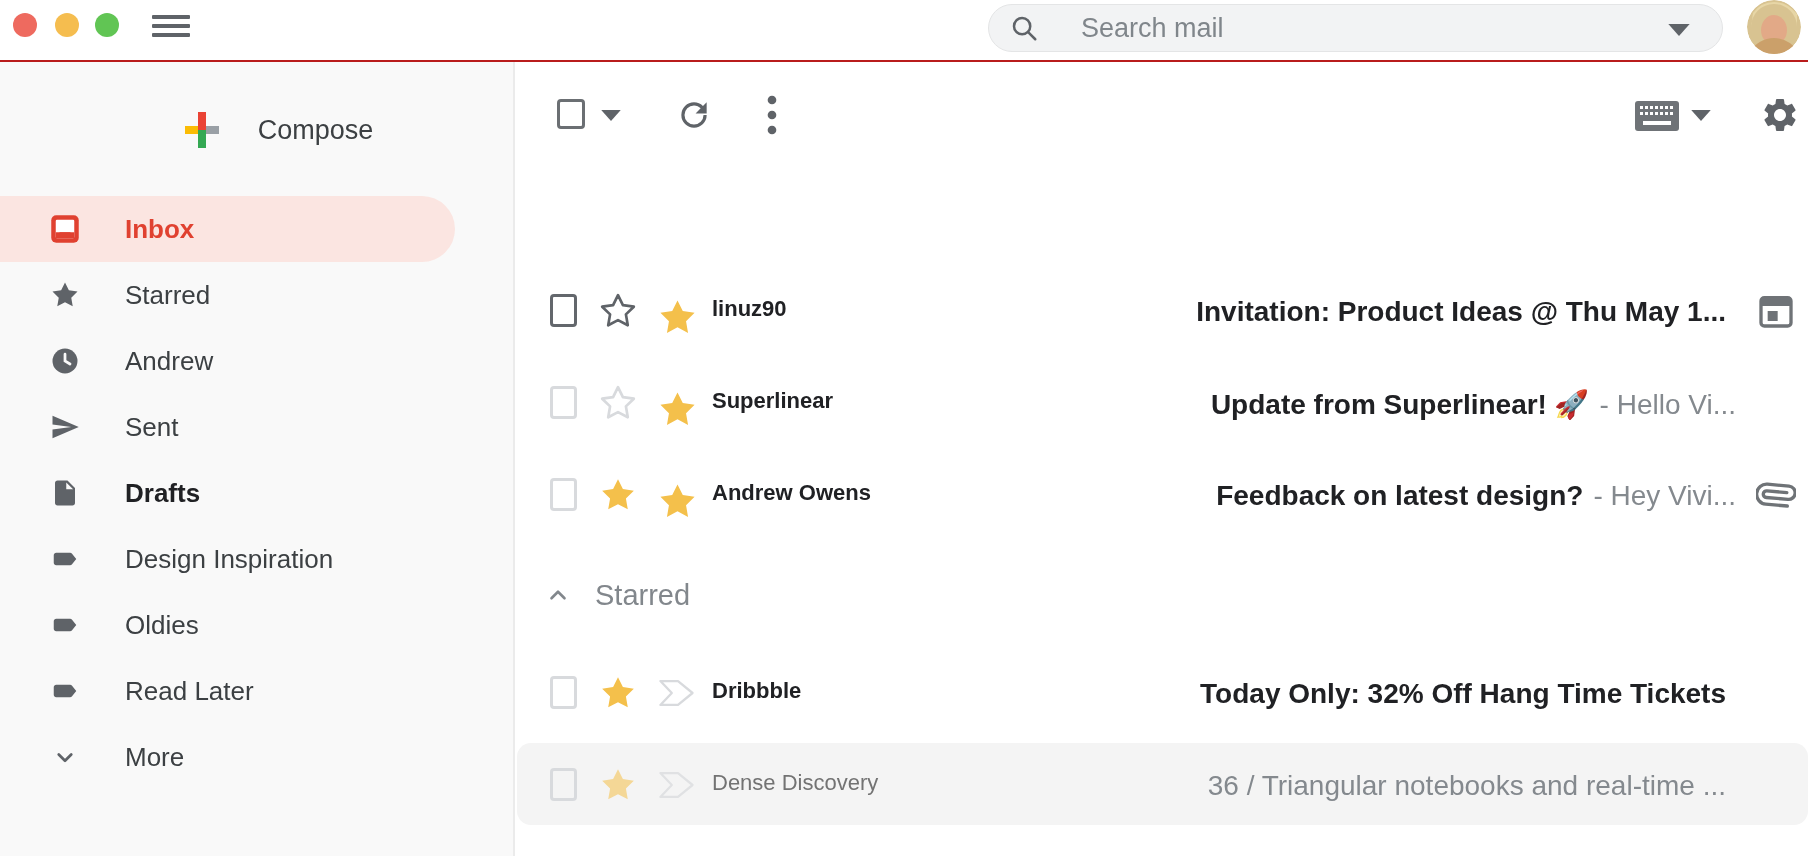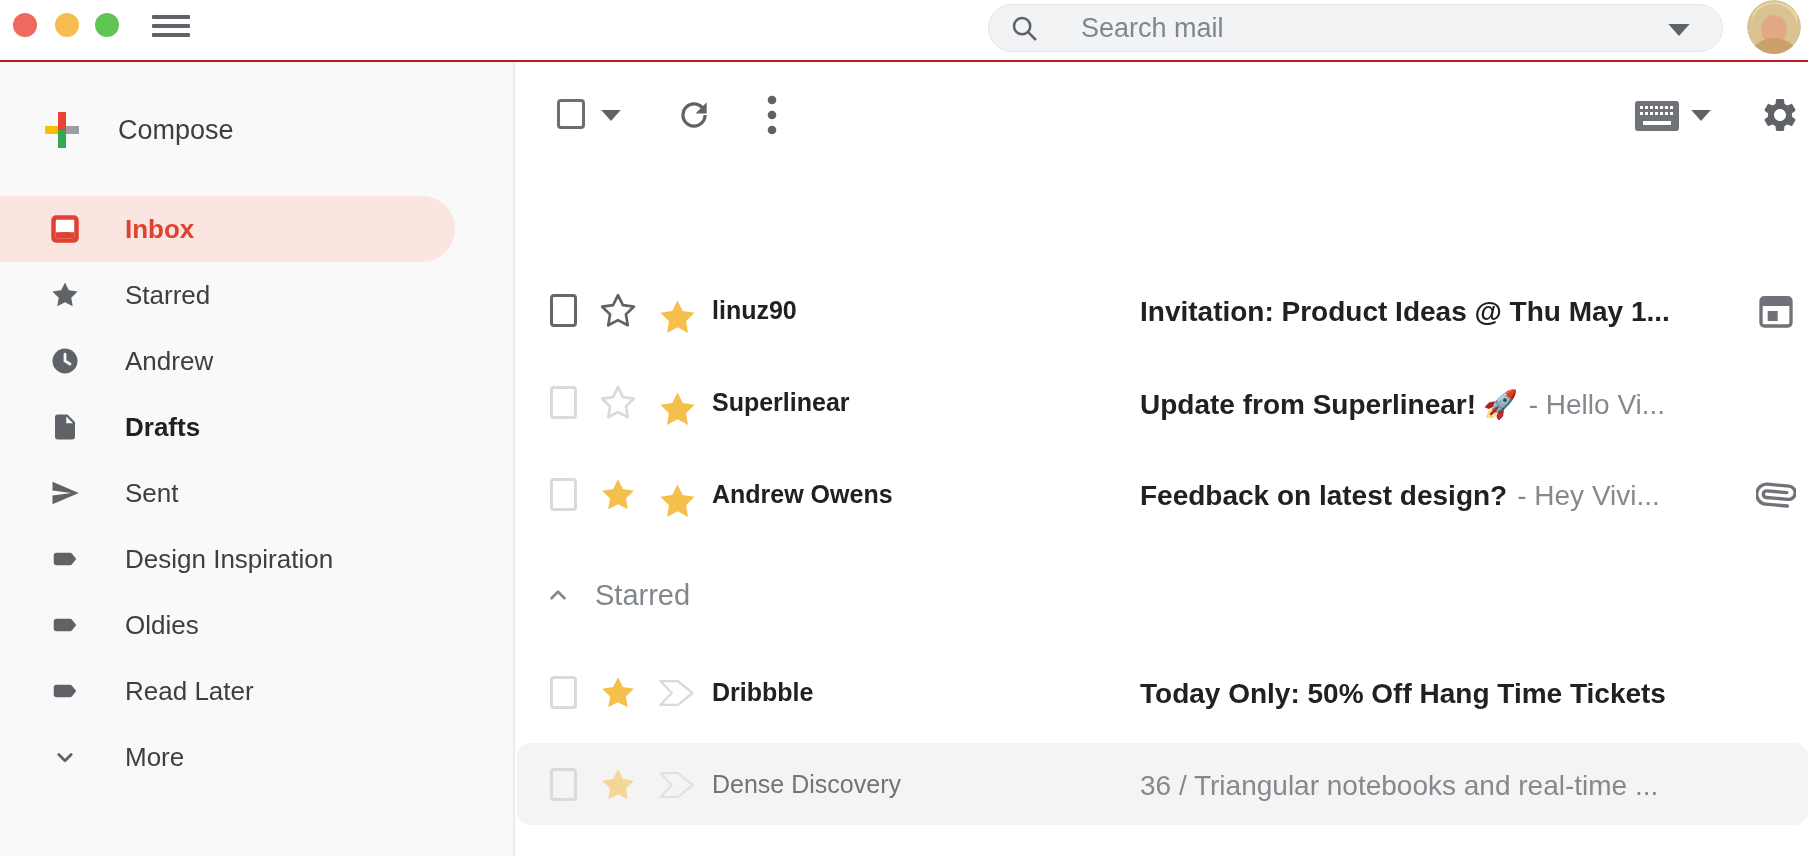--- a/index.html
+++ b/index.html
@@ -18,21 +18,21 @@
 
   .searchbar { position:absolute; left:988px; top:4px; width:735px; height:48px; background:#f2f3f4; border:1px solid #e4e5e6; border-radius:24px; display:flex; align-items:center; }
   .searchbar .mag { margin-left:20px; flex:0 0 auto; }
   .search-text { margin-left:42px; font-size:27px; color:#80868b; }
   .search-caret { position:absolute; right:32px; top:19px; }
 
   .avatar { position:absolute; left:1747px; top:0px; width:54px; height:54px; border-radius:50%; overflow:hidden; }
 
   
   .sidebar { position:absolute; left:0; top:62px; width:515px; height:794px; background:#f9f9f9; border-right:2px solid #ebebeb; }
-  .compose { margin-top:36px; height:64px; display:flex; align-items:center; padding-left:42px; cursor:pointer; }
+  .compose { margin-top:36px; height:64px; display:flex; align-items:center; padding-left:42px; cursor:pointer;justify-content:center; }
   .compose-label { margin-left:36px; font-size:27px; color:#3c4043; font-weight:500; }
   .nav { margin-top:34px; }
   .nav-item { height:66px; display:flex; align-items:center; padding-left:50px; cursor:pointer; }
   .nav-item .nicon { width:30px; height:30px; flex:0 0 auto; display:flex; align-items:center; justify-content:center; }
   .nav-item .nlabel { margin-left:45px; font-size:26px; color:#3c4043; white-space:nowrap; }
   .nav-item.active { background:#fbe5e1; width:455px; border-radius:0 33px 33px 0; }
   .nav-item.active .nlabel { color:#e04130; font-weight:700; }
   .nav-item.bold .nlabel { font-weight:700; color:#202124; }
 
   
@@ -54,22 +54,22 @@
 
   .rows1 { position:absolute; left:0; top:203px; width:100%; }
   .rows2 { position:absolute; left:0; top:585px; width:100%; }
   .email-row { position:relative; height:92px; cursor:pointer; }
   .email-row .rowbg { position:absolute; left:0px; top:4px; right:0px; bottom:6px; border-radius:14px; background:transparent; }
   .email-row.read .rowbg { background:#f4f4f4; }
   .e-checkbox { position:absolute; left:33px; top:29px; width:27px; height:33px; border:3px solid #d8dadd; border-radius:4px; }
   .e-checkbox.dark { border-color:#63676c; }
   .e-star { position:absolute; left:82px; top:27px; width:38px; height:38px; }
   .e-imp { position:absolute; left:140px; top:32px; width:41px; height:28px; }
-  .e-sender { position:absolute; left:195px; top:31px; width:410px; font-size:25px; font-weight:700; color:#202124; white-space:nowrap; overflow:hidden; }
-  .e-subjectwrap { position:absolute; left:623px; top:31px; right:72px; white-space:nowrap; overflow:hidden; }
+  .e-sender { position:absolute; left:195px; top:31px; width:410px; font-size:22px; font-weight:700; color:#202124; white-space:nowrap; overflow:hidden; }
+  .e-subjectwrap { position:absolute; left:623px; top:31px; right:72px; white-space:nowrap; overflow:hidden;text-align:right; }
   .e-subject { font-size:28px; font-weight:700; color:#202124; }
   .e-snippet { font-size:28px; color:#84898e; margin-left:10px; }
   .email-row.read .e-sender { font-weight:400; color:#737373; }
   .email-row.read .e-subject { font-weight:400; color:#84898e; }
   .e-righticon { position:absolute; right:12px; top:26px; width:40px; height:40px; }
 </style>
 </head>
 <body>
 
 <div class="window">
@@ -137,35 +137,35 @@
   </div>
         <div class="nav-item">
     <span class="nicon">
             <svg width="30" height="30" viewBox="0 0 24 24">
               <circle cx="12" cy="12" r="10" fill="#5f6368"></circle>
               <path d="M12 6.5 V12 l4 2.4" fill="none" stroke="#f9f9f9" stroke-width="2.2" stroke-linecap="round"></path>
             </svg>
           </span>
     <span class="nlabel">Andrew</span>
   </div>
+        <div class="nav-item">
+    <span class="nicon">
+            <svg width="30" height="30" viewBox="0 0 24 24">
+              <path d="M2.01 21L23 12 2.01 3 2 10l15 2-15 2z" fill="#5f6368"></path>
+            </svg>
+          </span>
+    <span class="nlabel">Sent</span>
+  </div>
         <div class="nav-item bold">
     <span class="nicon">
             <svg width="30" height="30" viewBox="0 0 24 24">
               <path d="M6 2c-1.1 0-1.99.9-1.99 2L4 20c0 1.1.89 2 1.99 2H18c1.1 0 2-.9 2-2V8l-6-6H6zm7 7V3.5L18.5 9H13z" fill="#5f6368"></path>
             </svg>
           </span>
     <span class="nlabel">Drafts</span>
-  </div>
-        <div class="nav-item">
-    <span class="nicon">
-            <svg width="30" height="30" viewBox="0 0 24 24">
-              <path d="M2.01 21L23 12 2.01 3 2 10l15 2-15 2z" fill="#5f6368"></path>
-            </svg>
-          </span>
-    <span class="nlabel">Sent</span>
   </div>
         <div class="nav-item">
     <span class="nicon">
             <svg width="30" height="30" viewBox="0 0 24 24">
               <path d="M17.63 7.84C17.27 7.33 16.67 7 16 7L5 7.01C3.9 7.01 3 7.9 3 9v6c0 1.1.9 1.99 2 1.99L16 17c.67 0 1.27-.33 1.63-.84L21 12l-3.37-4.16z" fill="#5f6368"></path>
             </svg>
           </span>
     <span class="nlabel">Design Inspiration</span>
   </div>
         <div class="nav-item">
@@ -306,21 +306,21 @@
     <div class="rowbg"></div>
     <div class="e-checkbox"></div>
     <span class="e-star"><svg width="38" height="38" viewBox="0 0 24 24">
               <polygon points="12,2 15.09,8.26 22,9.27 17,14.14 18.18,21.02 12,17.77 5.82,21.02 7,14.14 2,9.27 8.91,8.26" fill="#f4c04b"></polygon>
             </svg></span>
     <span class="e-imp"><svg width="41" height="28" viewBox="0 0 37 27">
               <path d="M2 2 h17 l14 11.5 l-14 11.5 h-17 l11 -11.5 z" fill="none" stroke="#d8dadd" stroke-width="2.2" stroke-linejoin="round"></path>
             </svg></span>
     <div class="e-sender">Dribbble</div>
     <div class="e-subjectwrap">
-      <span class="e-subject">Today Only: 50% Off Hang Time Tickets</span><span class="e-snippet"></span>
+      <span class="e-subject">Today Only: 32% Off Hang Time Tickets</span><span class="e-snippet"></span>
     </div>
 
   </div>
         <div class="email-row read">
     <div class="rowbg"></div>
     <div class="e-checkbox"></div>
     <span class="e-star"><svg width="38" height="38" viewBox="0 0 24 24" opacity="0.55">
               <polygon points="12,2 15.09,8.26 22,9.27 17,14.14 18.18,21.02 12,17.77 5.82,21.02 7,14.14 2,9.27 8.91,8.26" fill="#f4c04b"></polygon>
             </svg></span>
     <span class="e-imp"><svg width="41" height="28" viewBox="0 0 37 27" opacity="0.7">

